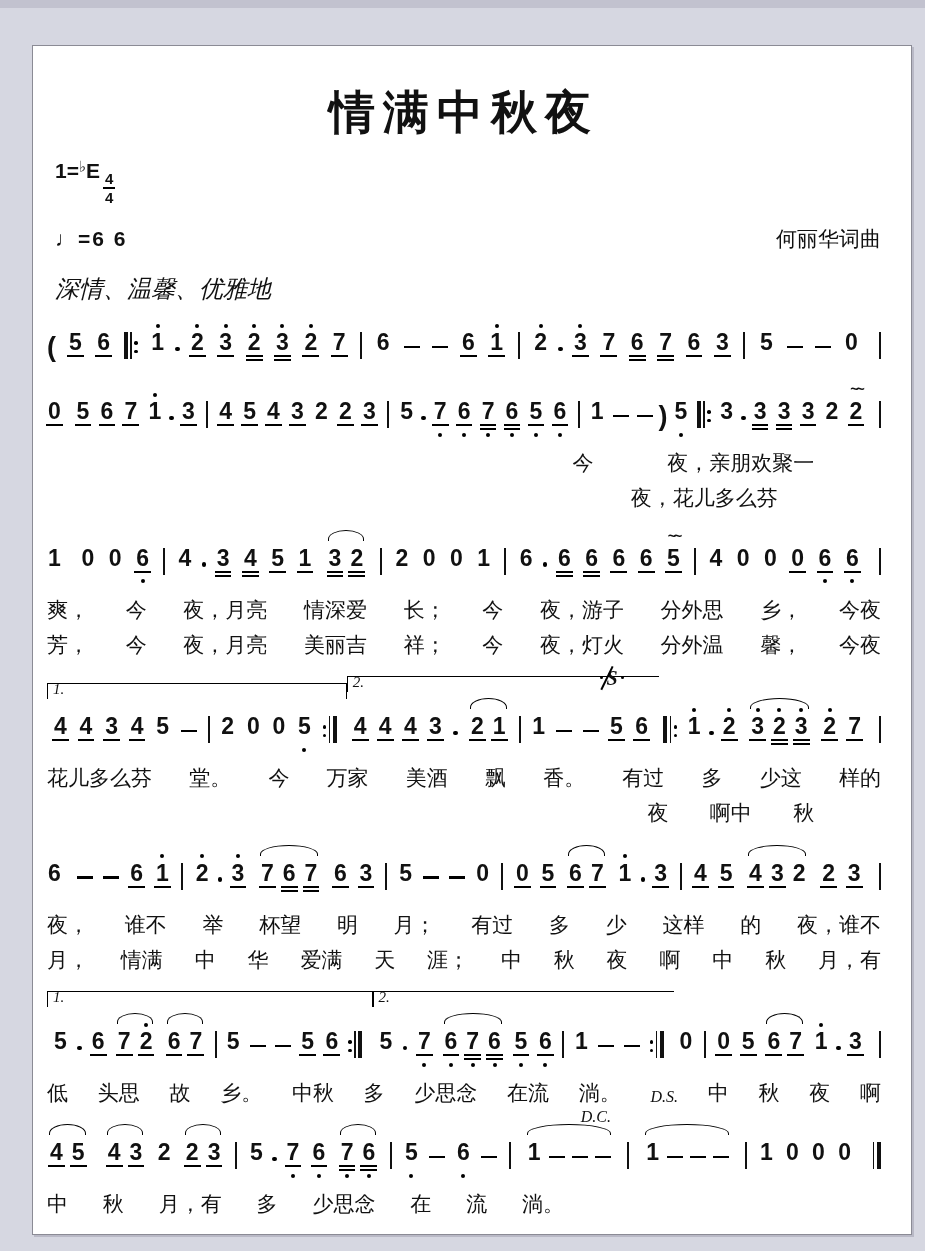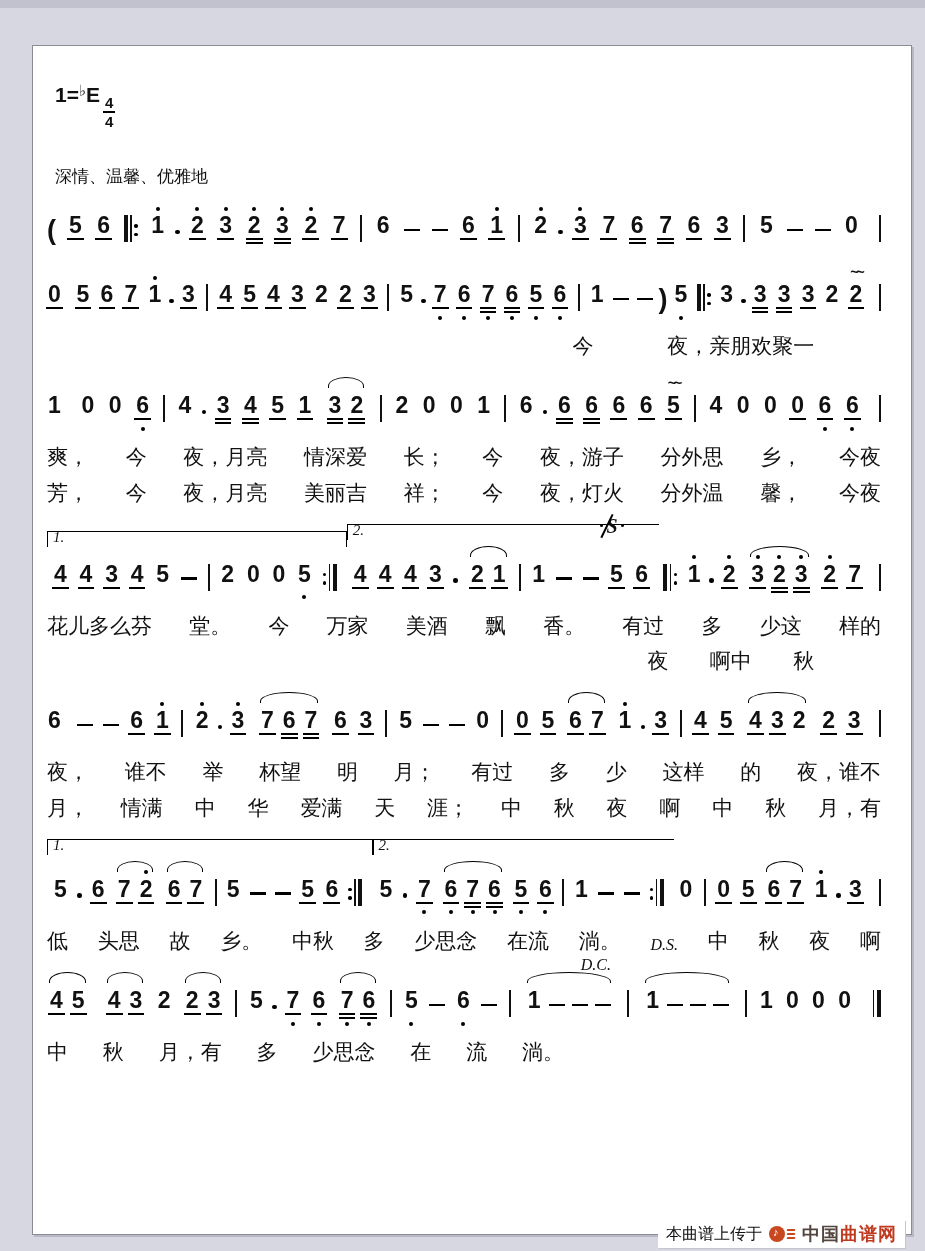--- a/index.html
+++ b/index.html
@@ -9,21 +9,21 @@
   .inner{padding:22px 30px 0 14px;}
   .title{text-align:center;font-family:"Liberation Serif","DejaVu Serif",serif;font-weight:bold;font-size:46px;letter-spacing:8px;margin:14px 0 2px 0;}
   .keyrow{margin-top:14px;font-size:21px;font-weight:bold;padding-left:8px;}
   .keyrow .flat{vertical-align:6px;font-size:15px;}
   .frac{display:inline-flex;flex-direction:column;vertical-align:-6px;line-height:1;font-size:15px;text-align:center;margin-left:3px;font-weight:bold;}
   .frac .num{border-bottom:2px solid #000;padding:0 2px 1px 2px;}
   .frac .den{padding-top:1px;}
   .temporow{display:flex;justify-content:space-between;align-items:baseline;margin-top:20px;padding-left:8px;font-size:21px;}
   .tempo{font-weight:bold;letter-spacing:2px;}
   .credit{font-size:21px;}
-  .expression{margin-top:36px;padding-left:8px;font-size:17px;}
+  .expression{margin-top:20px;padding-left:8px;font-size:24px;font-style:italic;}
   
   #score{margin-top:16px;}
   .line-wrap{position:relative;margin-bottom:18px;}
   .mline{display:flex;align-items:flex-end;width:100%;}
   .slot{display:flex;align-items:flex-end;justify-content:center;flex-basis:0;min-width:0;}
   .slot:first-child{justify-content:flex-start;}
   .slot:last-child{justify-content:flex-end;}
   .tok{position:relative;display:flex;flex-direction:column;align-items:center;}
   .tok .hi{height:9px;display:flex;align-items:center;justify-content:center;}
   .tok .lo{height:13px;display:flex;align-items:center;justify-content:center;padding-top:5px;}
@@ -62,28 +62,33 @@
   .logo .bars{display:flex;flex-direction:column;gap:2px;}
   .logo .bars i{display:block;width:8px;height:2px;background:#c8491f;transform:skewX(-20deg);}
   .sitename{font-weight:bold;font-size:18px;letter-spacing:1px;}
 </style>
 </head>
 <body style="background: rgb(214, 215, 225);">
 
 <div class="frame">
   <div class="paper">
     <div class="inner">
+      <div class="title">情满中秋夜</div>
 
       <div class="keyrow">
         <span>1</span><span>=</span><span class="flat">♭</span><span>E</span><span class="frac">
             <span class="num">4</span>
             <span class="den">4</span>
           </span>
       </div>
 
+      <div class="temporow">
+        <div class="tempo"><span>♩</span><span>=</span><span>6 6</span></div>
+        <div class="credit">何丽华词曲</div>
+      </div>
 
       <div class="expression">深情、温馨、优雅地</div>
 
       <div id="score">
           <div class="line-wrap">
             <div class="mline">
               <div class="slot" style="flex-grow: 0.5;">
                 <div class="paren">(</div>
               </div>
               <div class="slot" style="flex-grow: 1;">
@@ -545,20 +550,23 @@
                   <div class="trill">~~</div>
                 </div>
               </div>
               <div class="slot" style="flex-grow: 0.55;">
                 <div class="bar"></div>
               </div>
             </div>
             <div class="lyr" style="margin-left: 63%; width: 29%;">
               <span class="w">今</span>
               <span class="w">夜，亲朋欢聚一</span>
+            </div>
+            <div class="lyr" style="margin-left: 70%;">
+              <span class="w">夜，花儿多么芬</span>
             </div>
           </div>
           <div class="line-wrap">
             <div class="mline">
               <div class="slot" style="flex-grow: 1;">
                 <div class="tok">
                   <div class="hi"></div>
                   <div class="d">1</div>
                   <div class="lo"></div>
                 </div>
@@ -1683,26 +1691,14 @@
               <span class="w">多</span>
               <span class="w">少思念</span>
               <span class="w">在</span>
               <span class="w">流</span>
               <span class="w">淌。</span>
             </div>
           </div>
         </div>
     </div>
 
-    <div class="footer">
-      <span>本曲谱上传于</span>
-      <span class="logo">
-          <i class="c" style="background: rgb(200, 73, 31);"></i>
-          <span class="bars">
-            <i style="background: rgb(200, 73, 31);"></i>
-            <i style="background: rgb(200, 73, 31);"></i>
-            <i style="background: rgb(200, 73, 31);"></i>
-          </span>
-        </span>
-      <span class="sitename"><span id="siteA" style="color: rgb(85, 69, 63);">中国</span><span id="siteB" style="color: rgb(192, 58, 32);">曲谱网</span></span>
-    </div>
   </div>
 </div>
 
 </body></html>

